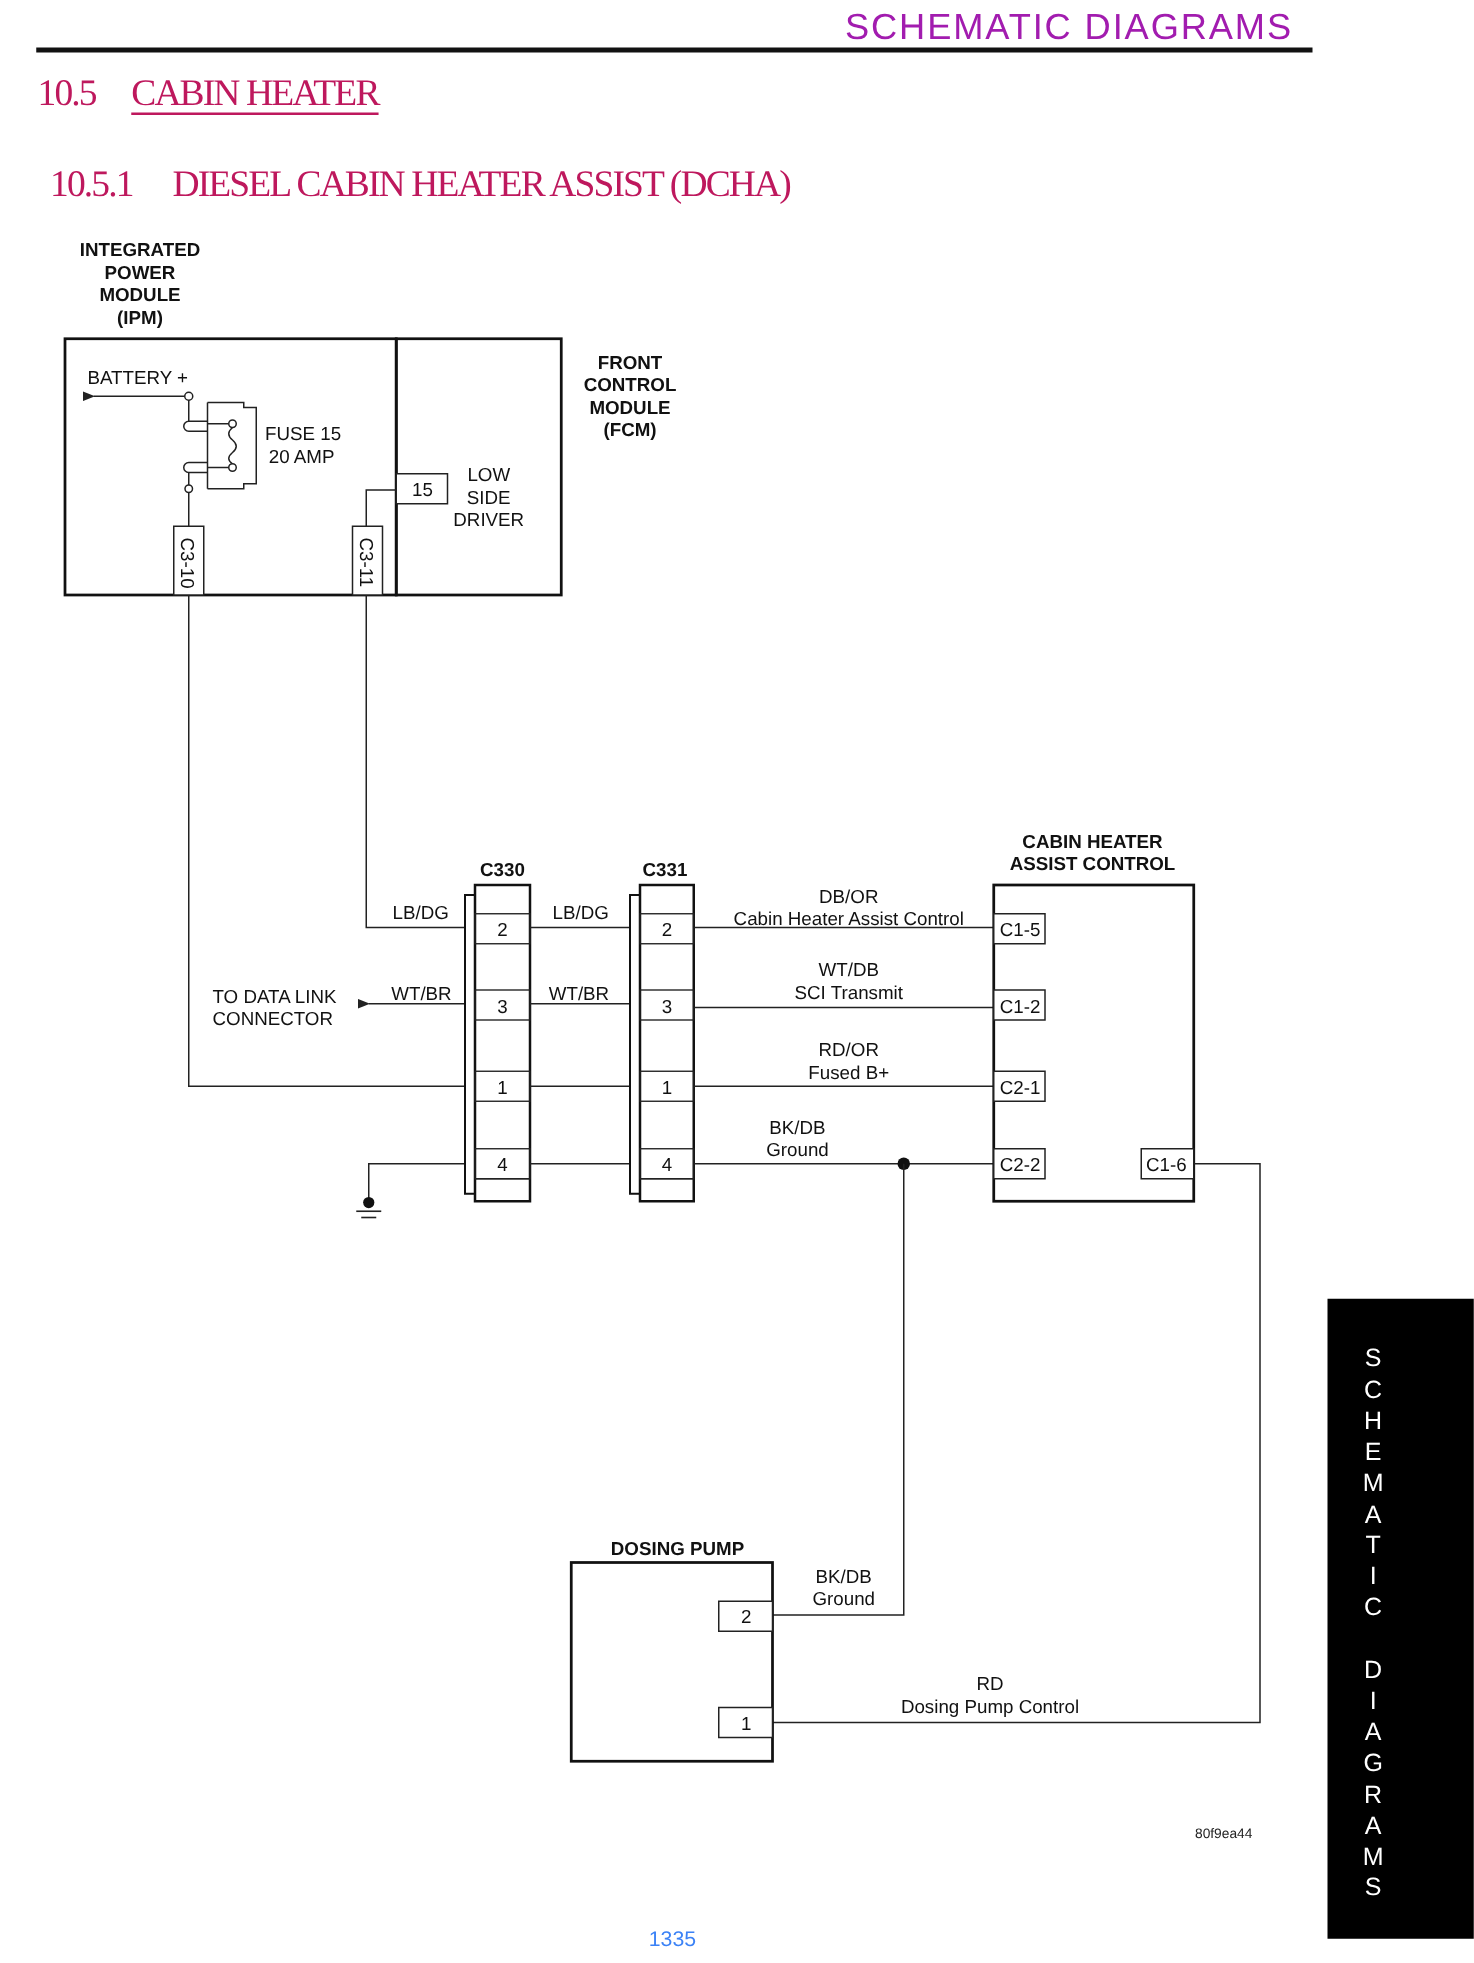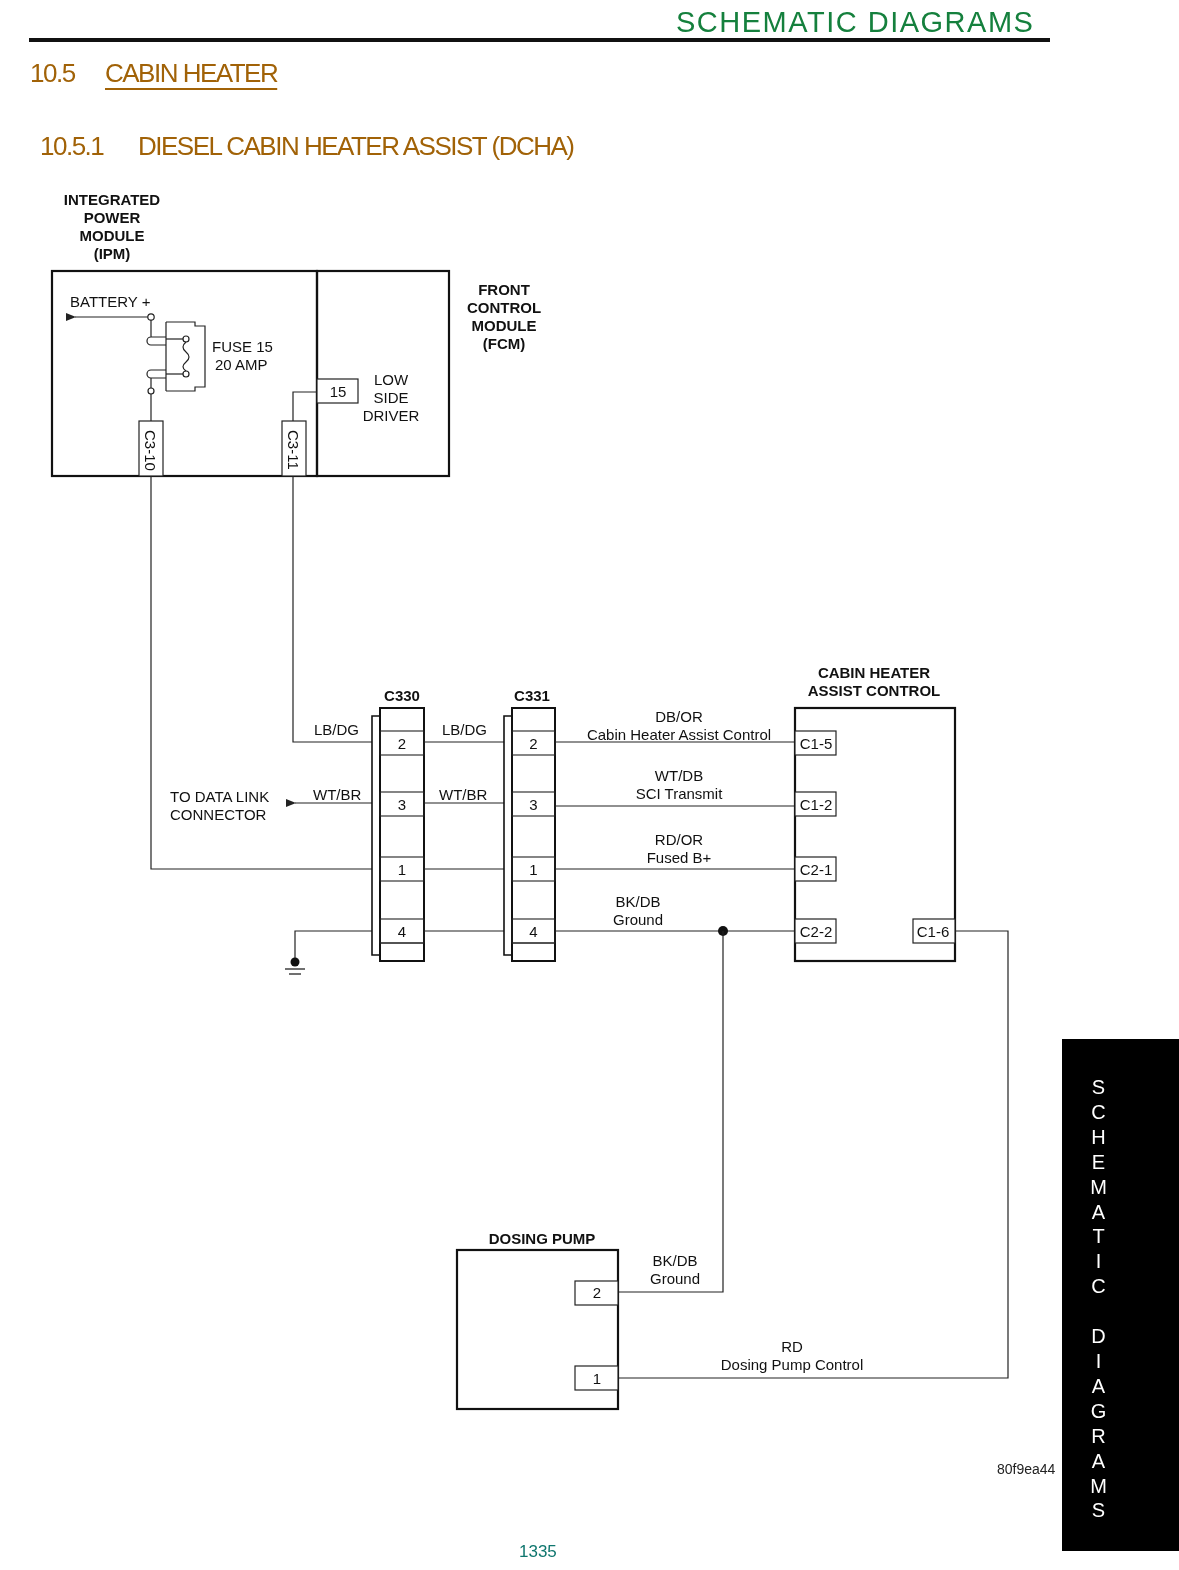--- a/index.html
+++ b/index.html
@@ -1,37 +1,37 @@
 <!DOCTYPE html>
 <html><head>
 <meta charset="utf-8">
 <style>
   html, body { margin: 0; padding: 0; background: #ffffff; }
   body { width: 1179px; height: 1570px; position: relative; overflow: hidden; font-family: "Liberation Sans", sans-serif; color: #111; }
-  .hdr-title { position: absolute; left: 676px; top: 6px; font-size: 29px; letter-spacing: 1.5px; color: #15803d; }
+  .hdr-title { position: absolute; left: 676px; top: 6px; font-size: 29px; letter-spacing: 1.5px; color: #a21caf; }
   .hdr-rule { position: absolute; left: 29px; top: 38px; width: 1021px; height: 4px; background: #111; }
-  .sec { position: absolute; font-size: 26px; letter-spacing: -1.5px; color: #a16207; }
+  .sec { position: absolute; font-size: 30px; letter-spacing: -1.5px; color: #be185d; font-family: Liberation Serif, serif; }
   .sec .num { display: inline-block; }
   .sec1 { left: 30px; top: 58px; }
   .sec1 .num { width: 75px; }
   .sec1 .ttl { text-decoration: underline; text-underline-offset: 6px; text-decoration-thickness: 2px; }
   .sec2 { left: 40px; top: 131px; }
   .sec2 .num { width: 98px; }
   svg#schematic { position: absolute; left: 0; top: 0; }
   svg text { font-family: "Liberation Sans", sans-serif; fill: #111; }
   .lbl { font-size: 15px; }
   .bold { font-weight: bold; font-size: 15px; }
   .pin { font-size: 15px; }
   .wire { stroke: #222; stroke-width: 1.2; fill: none; }
   .box { stroke: #111; stroke-width: 2.2; fill: none; }
   .pinbox { stroke: #222; stroke-width: 1.2; fill: #fff; }
   .side-tab { position: absolute; left: 1062px; top: 1039px; width: 117px; height: 512px; background: #000; }
   .side-tab .letters { position: absolute; left: 0; width: 73px; top: 36px; text-align: center; color: #fff; font-size: 20px; line-height: 24.9px; }
-  .fig-id { position: absolute; left: 997px; top: 1461px; font-size: 14px; color: #222; }
-  .page-num { position: absolute; left: 519px; top: 1542px; font-size: 17px; color: #0f766e; }
+  .fig-id { position: absolute; left: 956px; top: 1461px; font-size: 11px; color: #222; }
+  .page-num { position: absolute; left: 519px; top: 1542px; font-size: 17px; color: #3b82f6; }
 </style>
 </head>
 <body>
 
 <div class="hdr-title">SCHEMATIC DIAGRAMS</div>
 <div class="hdr-rule"></div>
 
 <div class="sec sec1">
   <span class="num">10.5</span><span class="ttl">CABIN HEATER</span>
 </div>

